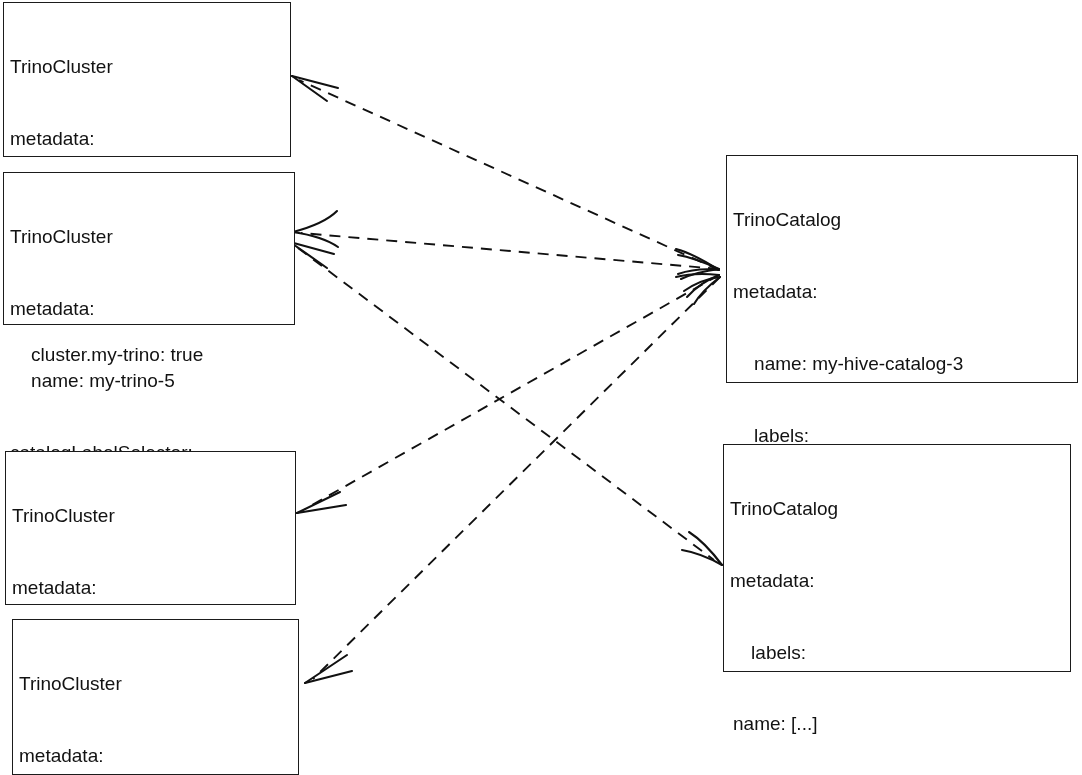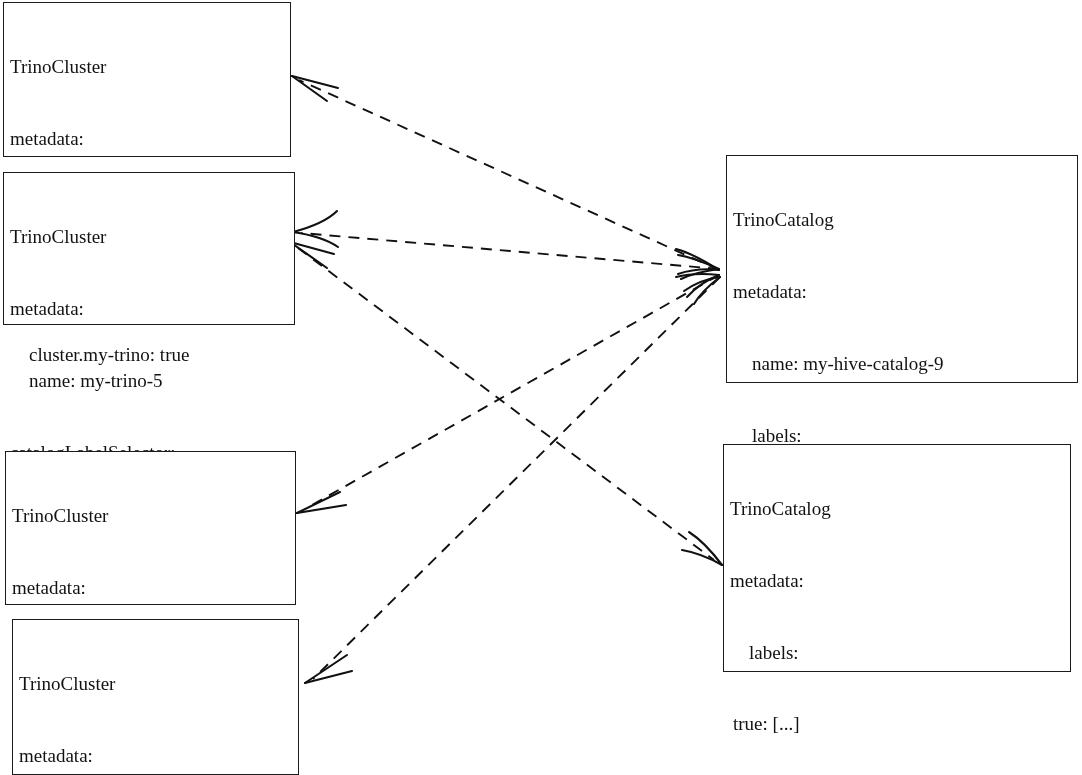--- a/index.html
+++ b/index.html
@@ -6,21 +6,21 @@
     margin: 0;
     padding: 0;
     background: #ffffff;
   }
   #canvas {
     position: relative;
     width: 1082px;
     height: 775px;
     background: #ffffff;
     overflow: hidden;
-    font-family: Liberation Serif, serif;
+    font-family: Liberation Sans, sans-serif;
   }
   .node {
     position: absolute;
     box-sizing: border-box;
     border: 1.6px solid #1b1b1b;
     background: #ffffff;
     z-index: 2;
   }
   .node-body {
     padding: 4px 0 0 6px;
@@ -142,26 +142,26 @@
       
       
       
     </div>
   </div>
 
   <div class="node" style="left:726px; top:155px; width:352px; height:228px;">
     <div class="node-body">
       <span class="node-line">TrinoCatalog</span>
       <span class="node-line">metadata:</span>
-      <span class="node-line">    name: my-hive-catalog-9</span>
+      <span class="node-line">    name: my-hive-catalog-3</span>
       <span class="node-line">    labels:</span>
       <span class="node-line">        cluster.my-trino: true</span>
       <span class="node-line">        cluster.my-trino-2: true</span>
       <span class="node-line">        env.dev: true</span>
-      <span class="node-line">true: [...]</span>
+      <span class="node-line">name: [...]</span>
     </div>
   </div>
 
   <div class="node" style="left:723px; top:444px; width:348px; height:228px;">
     <div class="node-body">
       <span class="node-line">TrinoCatalog</span>
       <span class="node-line">metadata:</span>
       <span class="node-line">    labels:</span>
       
       

